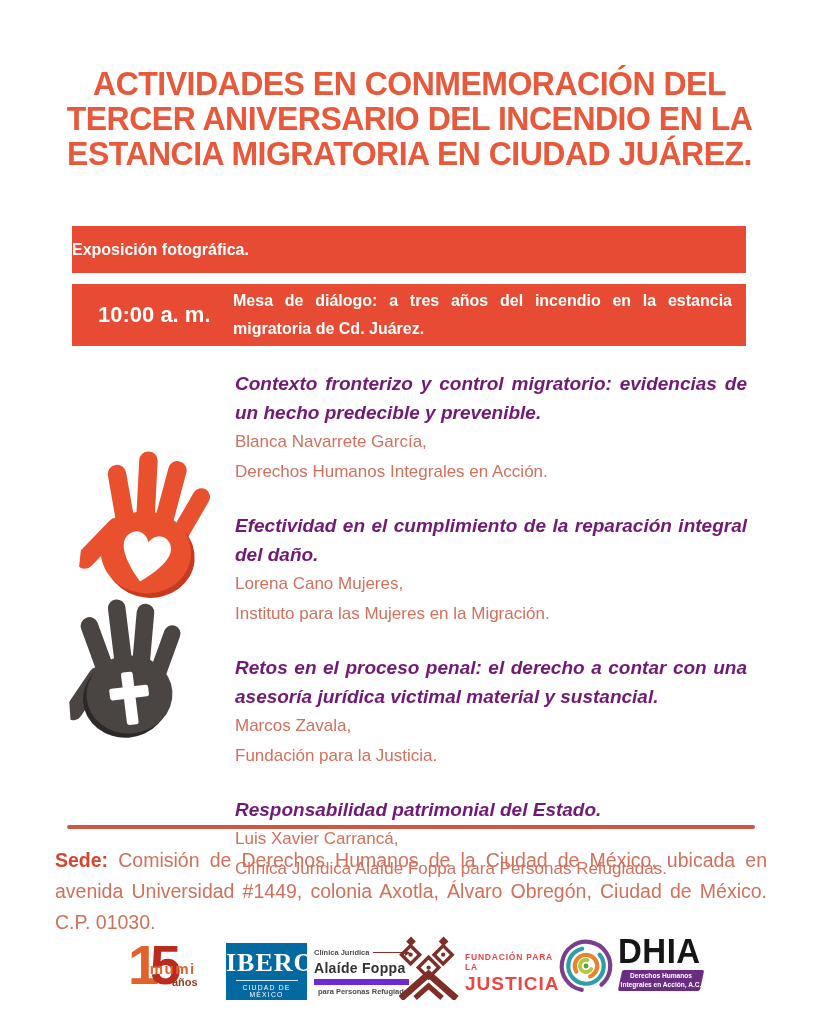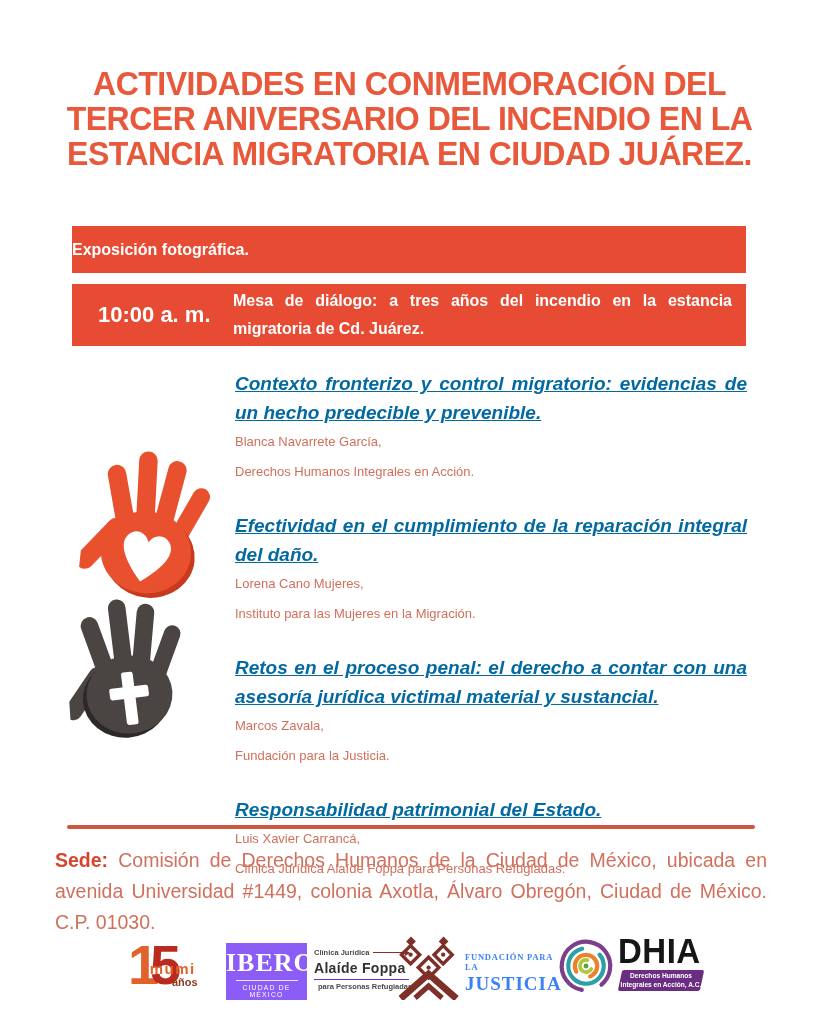--- a/index.html
+++ b/index.html
@@ -30,25 +30,25 @@
   }
   .bar-desc {
     flex:1; padding-right:14px; font-weight:700; font-size:16px;
     line-height:28px; text-align:justify;
   }
 
   
   .sessions { position:absolute; left:235px; top:369px; width:512px; }
   .session { margin-bottom:24px; }
   .session-topic {
-    color:#0369a1; font-weight:700; font-style:italic;
-    font-size:19px; line-height:29px; text-align:justify;text-decoration:underline;
+    color:#701a75; font-weight:700; font-style:italic;
+    font-size:19px; line-height:29px; text-align:justify;
   }
   .session-speaker, .session-org {
-    color:#D1705C; font-size:13px; line-height:30px;
+    color:#D1705C; font-size:17px; line-height:30px;
   }
 
   
   .hand { position:absolute; }
   .hand-orange { left:84px; top:447px; width:136px; height:154px; transform:rotate(6deg); }
   .hand-dark   { left:67px; top:593px; width:127px; height:148px; transform:rotate(-4deg); }
 
   
   .divider {
     position:absolute; left:67px; top:825px; width:688px; height:4px;
@@ -67,44 +67,44 @@
   .logo-imumi { position:absolute; left:128px; top:8px; width:94px; height:66px; }
   .imumi-1 { position:absolute; left:0; top:-4px; font-size:56px; font-weight:700; color:#E2622C; }
   .imumi-5 { position:absolute; left:22px; top:-4px; font-size:56px; font-weight:700; color:#BB2A1E; }
   .imumi-name { position:absolute; left:16px; top:24px; font-size:15px; font-weight:700;
                 color:#E2622C; letter-spacing:1.5px; }
   .imumi-anniv { position:absolute; left:44px; top:40px; font-size:11px; font-weight:700; color:#8C3A1E; }
 
   
   .logo-ibero {
     position:absolute; left:226px; top:15px; width:81px; height:57px;
-    background:#8b5cf6; color:#ffffff; text-align:center; padding-top:7px;
+    background:#0369a1; color:#ffffff; text-align:center; padding-top:7px;
   }
   .ibero-name { font-family:"Liberation Serif", serif; font-weight:700; font-size:26px;
                 line-height:26px; letter-spacing:1px; }
   .ibero-sub { font-size:6.8px; letter-spacing:1.2px; margin-top:4px;
                border-top:1px solid rgba(255,255,255,.85); padding-top:3px;
                width:62px; margin-left:auto; margin-right:auto; }
 
   
   .logo-alaide { position:absolute; left:314px; top:20px; width:95px; height:50px; color:#3A3A3A; }
   .alaide-row { display:flex; align-items:center; gap:4px; }
   .alaide-small { font-size:7.5px; font-weight:700; color:#4a4a4a; white-space:nowrap;text-align:center; }
   .alaide-line { flex:1; height:1.5px; background:#8C2B2B; position:relative; }
   .alaide-line.to-right::after {
     content:""; position:absolute; right:-1px; top:-2.2px;
     border-left:5px solid #8C2B2B; border-top:3px solid transparent; border-bottom:3px solid transparent;
   }
   .alaide-name { font-size:14px; font-weight:700; letter-spacing:0.3px; color:#333;
-                 border-bottom:1px solid #6d28d9; padding:2px 0 3px 0; margin:1px 0 2px 0; }
+                 border-bottom:6px solid #6d28d9; padding:2px 0 3px 0; margin:1px 0 2px 0; }
 
   
   .logo-fundacion { position:absolute; left:399px; top:6px; width:140px; height:70px; }
   .fundacion-glyph { position:absolute; left:0; top:2px; }
-  .fundacion-text { position:absolute; left:66px; top:18px; color:#3b82f6;font-family:Liberation Serif, serif; }
+  .fundacion-text { position:absolute; left:66px; top:18px; color:#ef4444; }
   .fundacion-top { font-size:8.5px; font-weight:700; letter-spacing:0.8px; }
   .fundacion-name { font-size:19px; font-weight:600; letter-spacing:1px; line-height:24px; }
 
   
   .logo-dhia { position:absolute; left:558px; top:4px; width:145px; height:72px; }
   .dhia-spiral { position:absolute; left:0; top:6px; }
   .dhia-name { position:absolute; left:60px; top:0px; font-size:33px; font-weight:800;
                letter-spacing:0.5px; color:#161616; transform:scaleY(1.05); }
   .dhia-box { position:absolute; left:62px; top:38px; width:82px; height:21px;
               background:#6B2D82; transform:skewX(-12deg); border-radius:2px;

